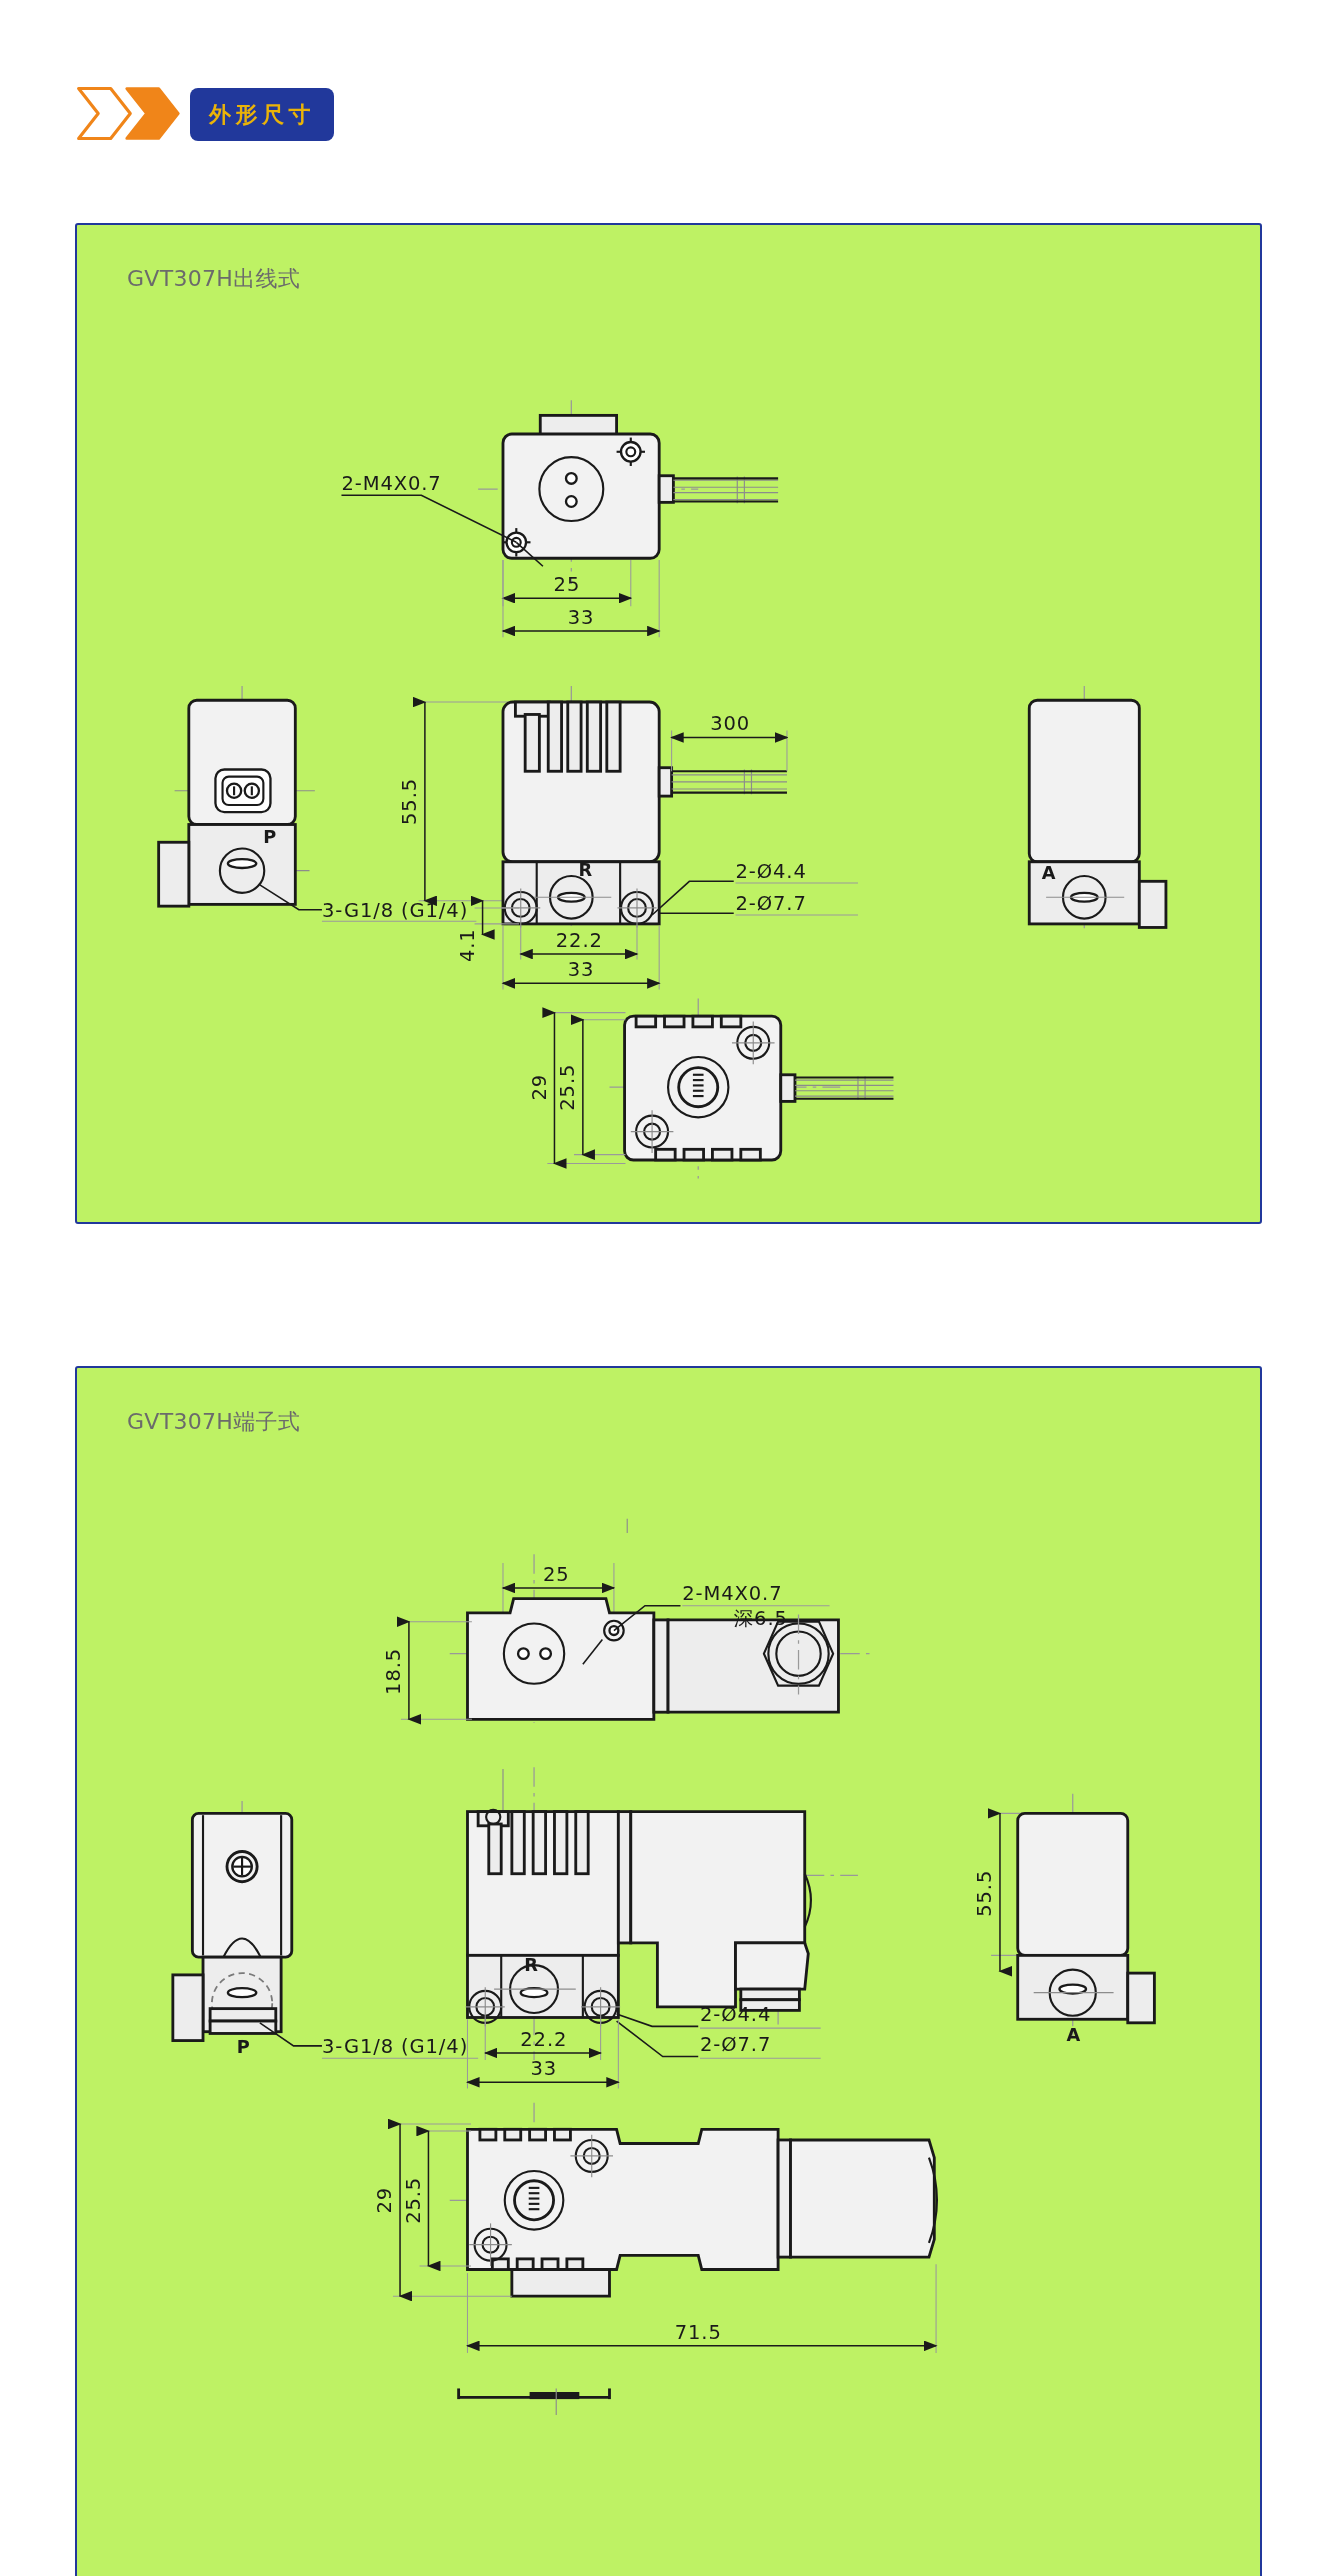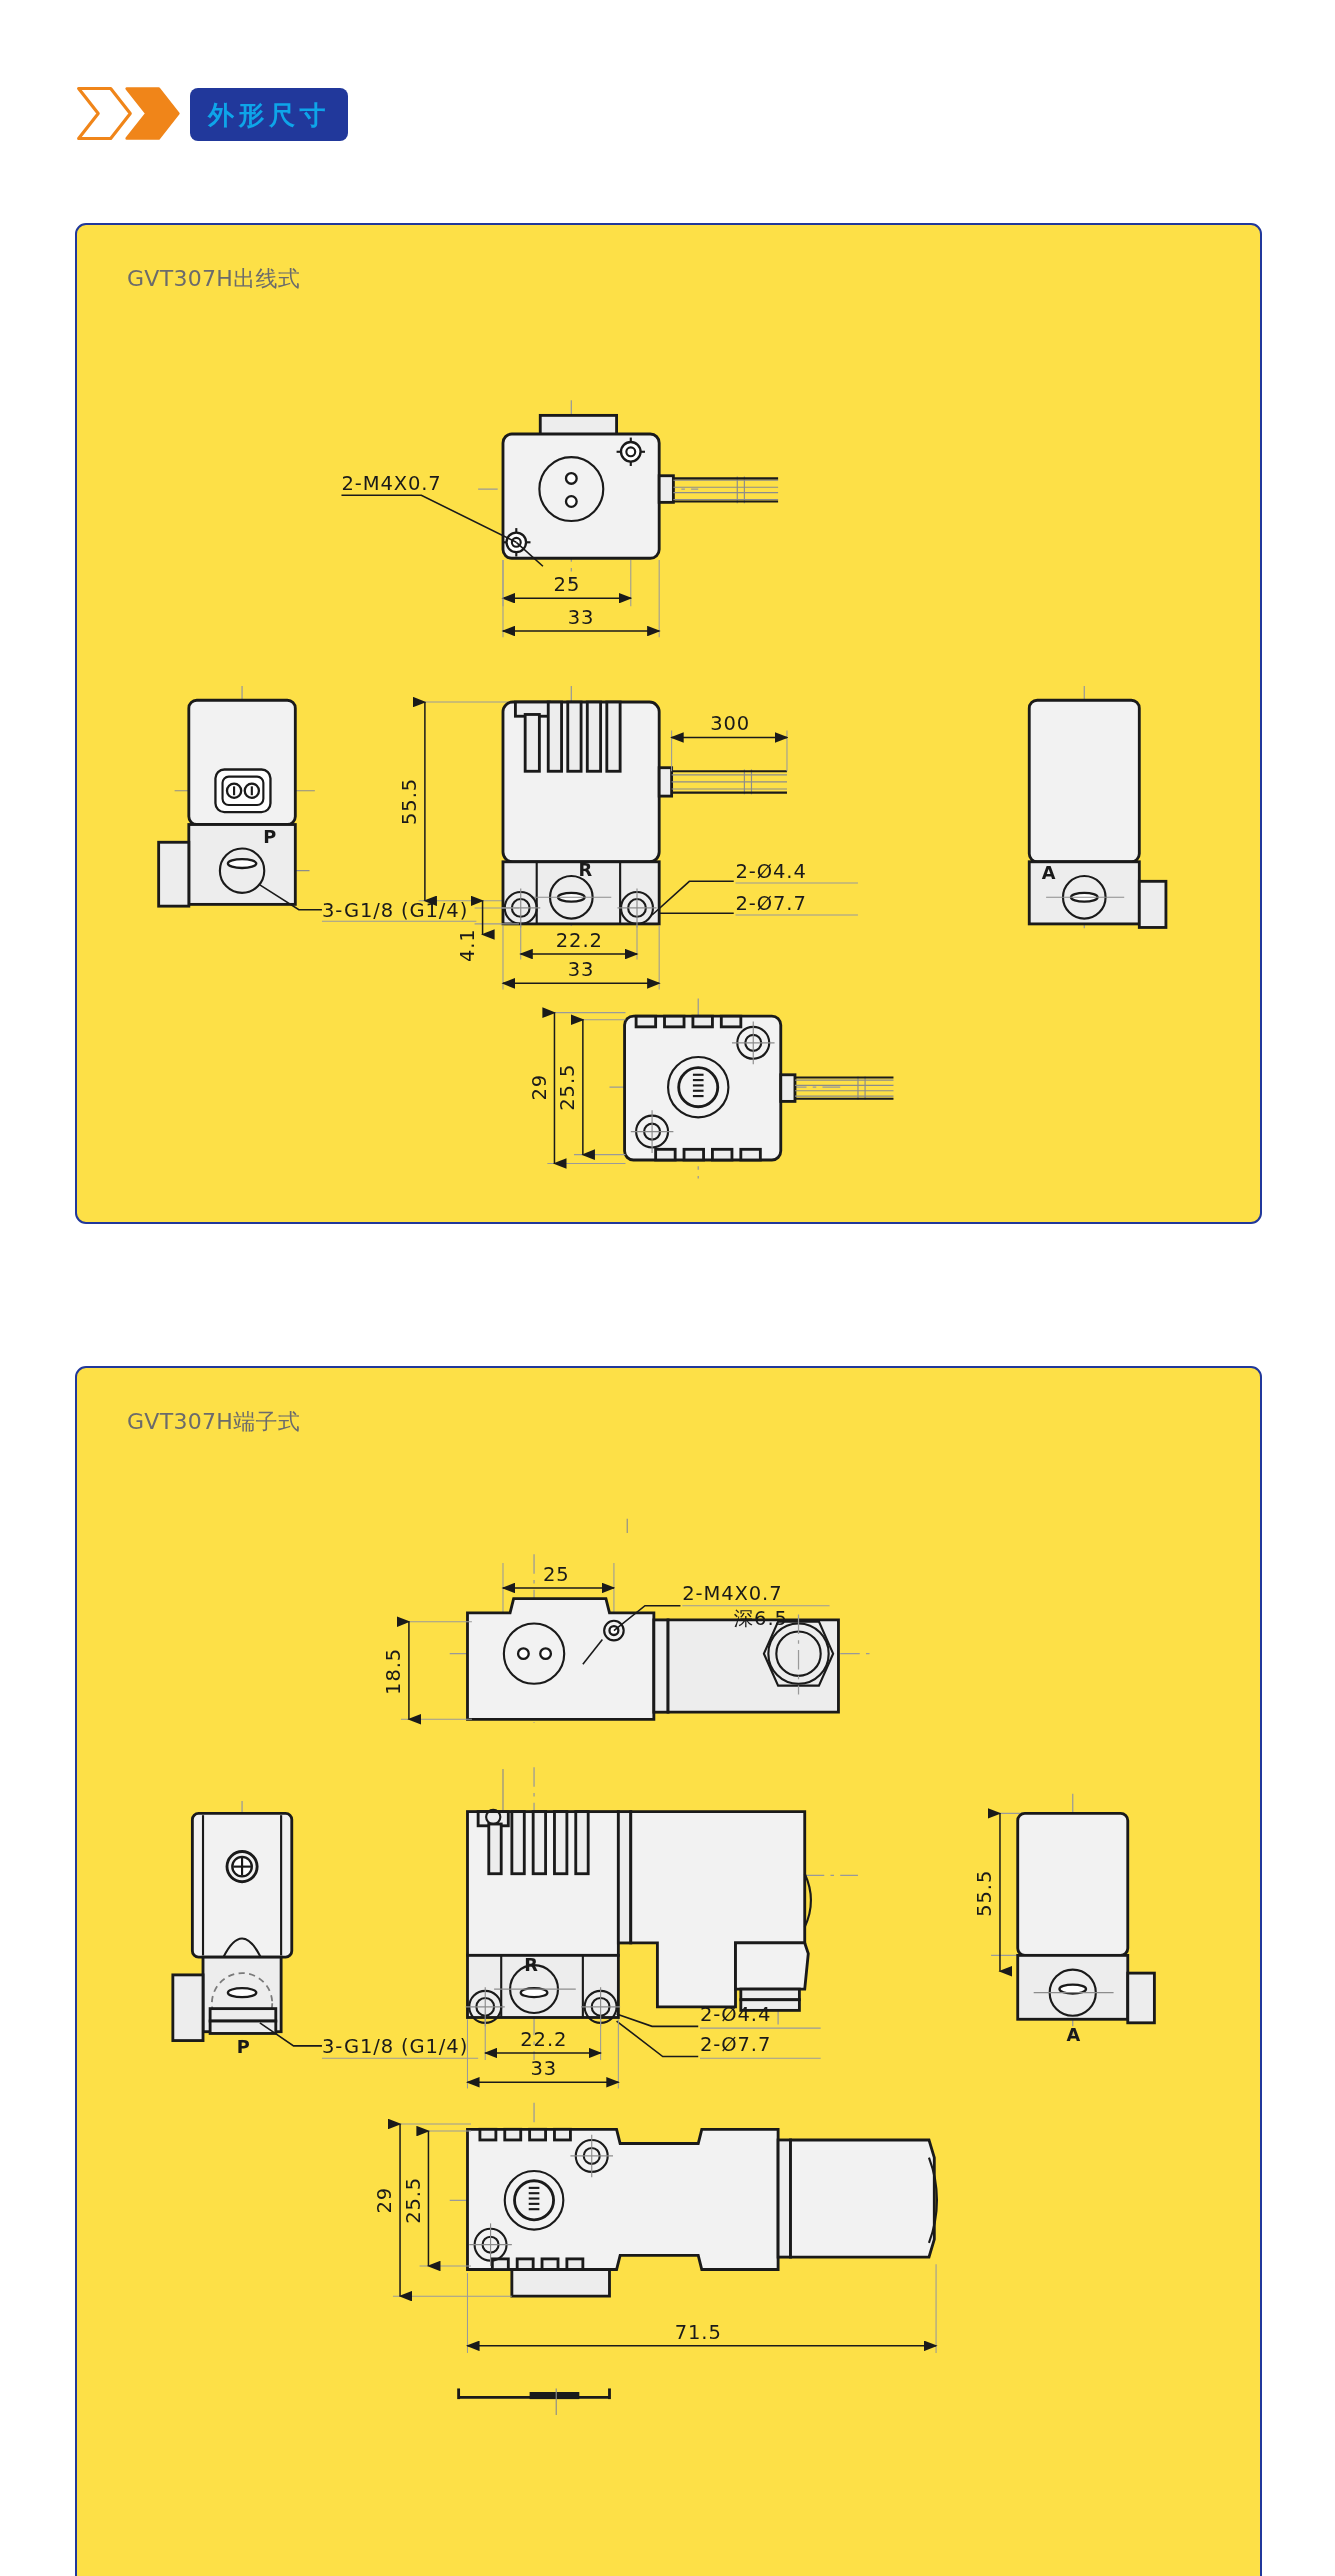--- a/index.html
+++ b/index.html
@@ -15,30 +15,30 @@
   .header{position:absolute;left:0;top:0;width:1336px;height:178px;}
   .chev-wrap{position:absolute;left:75px;top:85px;width:107px;height:57px;}
   .badge{
     position:absolute;left:190px;top:88px;
     height:53px;min-width:144px;
     background:#21389b;border-radius:8px;
     display:flex;align-items:center;justify-content:center;
     padding:0 18px;box-sizing:border-box;
   }
   .badge-text{
-    color:#0ea5e9;font-size:26px;font-weight:bold;
+    color:#eab308;font-size:22px;font-weight:bold;
     letter-spacing:4.5px;line-height:1;white-space:nowrap;
     font-family:"DejaVu Sans","Liberation Sans",sans-serif;
   }
 
   
   .card{
     position:absolute;left:75px;width:1187px;
-    border:2.2px solid #21389b;border-radius:11px;
-    background:#fde047;box-sizing:border-box;
+    border:2.2px solid #21389b;border-radius:3px;
+    background:#bef264;box-sizing:border-box;
   }
   #card-1{top:223px;height:1001px;}
   #card-2{top:1366px;height:1364px;}
   .card-title{
     position:absolute;left:50px;top:39px;
     font-size:22px;color:#6b6b6b;letter-spacing:0.3px;
     font-family:"DejaVu Sans","Liberation Sans",sans-serif;
     white-space:nowrap;
   }
   .drawing-area{position:absolute;left:0;right:0;}

